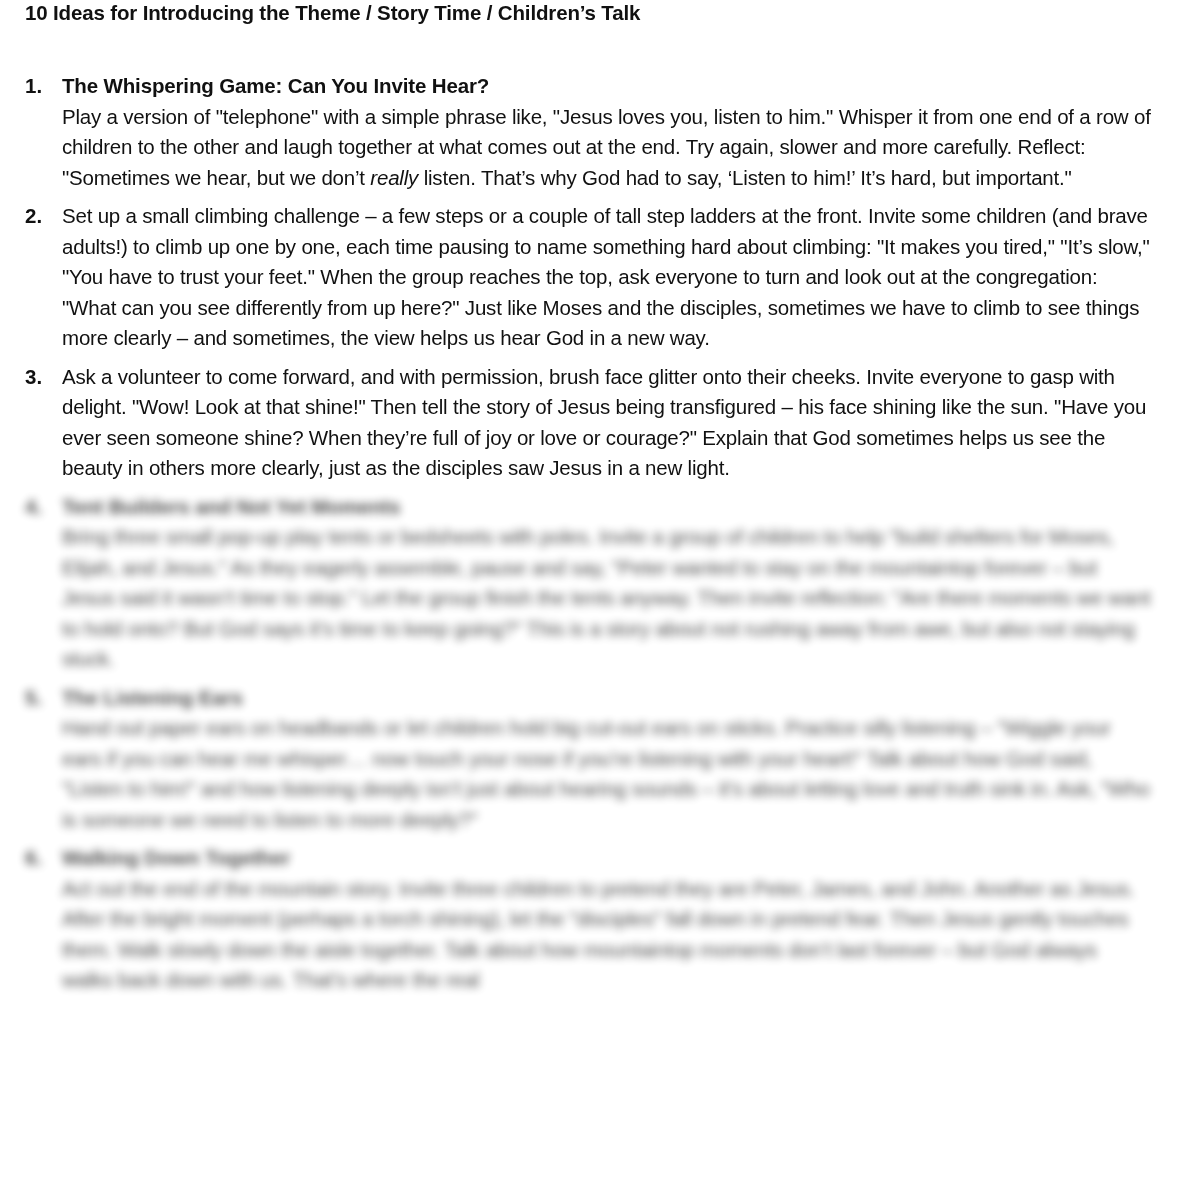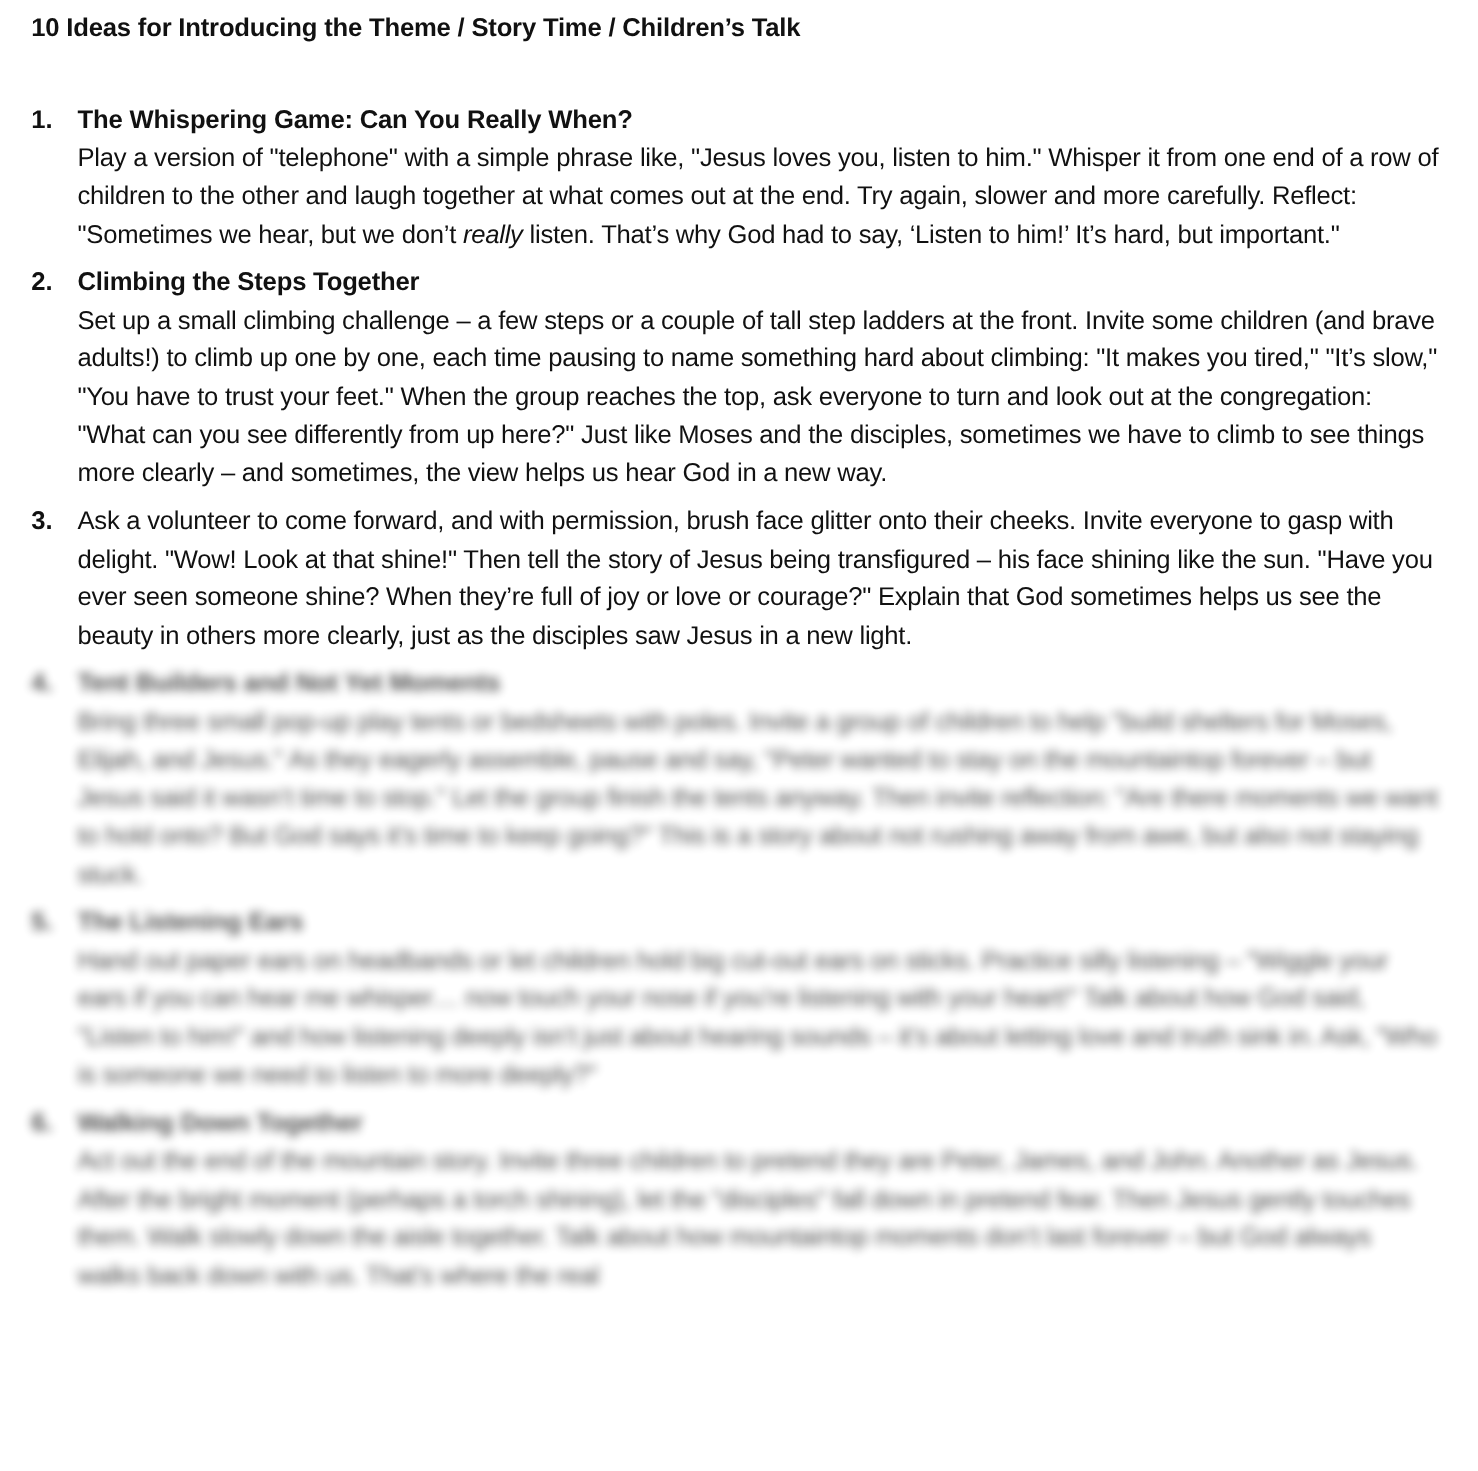--- a/index.html
+++ b/index.html
@@ -9,21 +9,21 @@
     }
     body {
       width: 1182px;
       height: 1177px;
       overflow: hidden;
       font-family: "Liberation Sans", "DejaVu Sans", sans-serif;
       color: #111111;
     }
     .page {
       position: relative;
-      padding: 10px 0 0 25px;
+      padding: 0 0 0 25px;
     }
     .doc-title {
       font-weight: bold;
       font-size: 20.5px;
       line-height: 26px;
       margin: 0 0 45px 0;
       letter-spacing: -0.15px;
     }
     .ideas {
       list-style: none;
@@ -66,27 +66,26 @@
 </head>
 <body>
 
 <div class="page">
   <div class="doc-title">10 Ideas for Introducing the Theme / Story Time / Children’s Talk</div>
 
   <ol class="ideas">
 
     <li class="idea">
       <span class="idea-num">1.</span>
-      <div class="idea-title">The Whispering Game: Can You Really When?</div>
+      <div class="idea-title">The Whispering Game: Can You Invite Hear?</div>
       <div class="idea-body"><span>Play a version of "telephone" with a simple phrase like, "Jesus loves you, listen to him." Whisper it from one end of a row of children to the other and laugh together at what comes out at the end. Try again, slower and more carefully. Reflect: "Sometimes we hear, but we don’t </span><em>really</em><span> listen. That’s why God had to say, ‘Listen to him!’ It’s hard, but important."</span></div>
     </li>
 
     <li class="idea">
       <span class="idea-num">2.</span>
-      <div class="idea-title">Climbing the Steps Together</div>
       <div class="idea-body">Set up a small climbing challenge – a few steps or a couple of tall step ladders at the front. Invite some children (and brave adults!) to climb up one by one, each time pausing to name something hard about climbing: "It makes you tired," "It’s slow," "You have to trust your feet." When the group reaches the top, ask everyone to turn and look out at the congregation: "What can you see differently from up here?" Just like Moses and the disciples, sometimes we have to climb to see things more clearly – and sometimes, the view helps us hear God in a new way.</div>
     </li>
 
     <li class="idea">
       <span class="idea-num">3.</span>
       <div class="idea-body">Ask a volunteer to come forward, and with permission, brush face glitter onto their cheeks. Invite everyone to gasp with delight. "Wow! Look at that shine!" Then tell the story of Jesus being transfigured – his face shining like the sun. "Have you ever seen someone shine? When they’re full of joy or love or courage?" Explain that God sometimes helps us see the beauty in others more clearly, just as the disciples saw Jesus in a new light.</div>
     </li>
 
     <li class="idea blurred">
       <span class="idea-num">4.</span>

